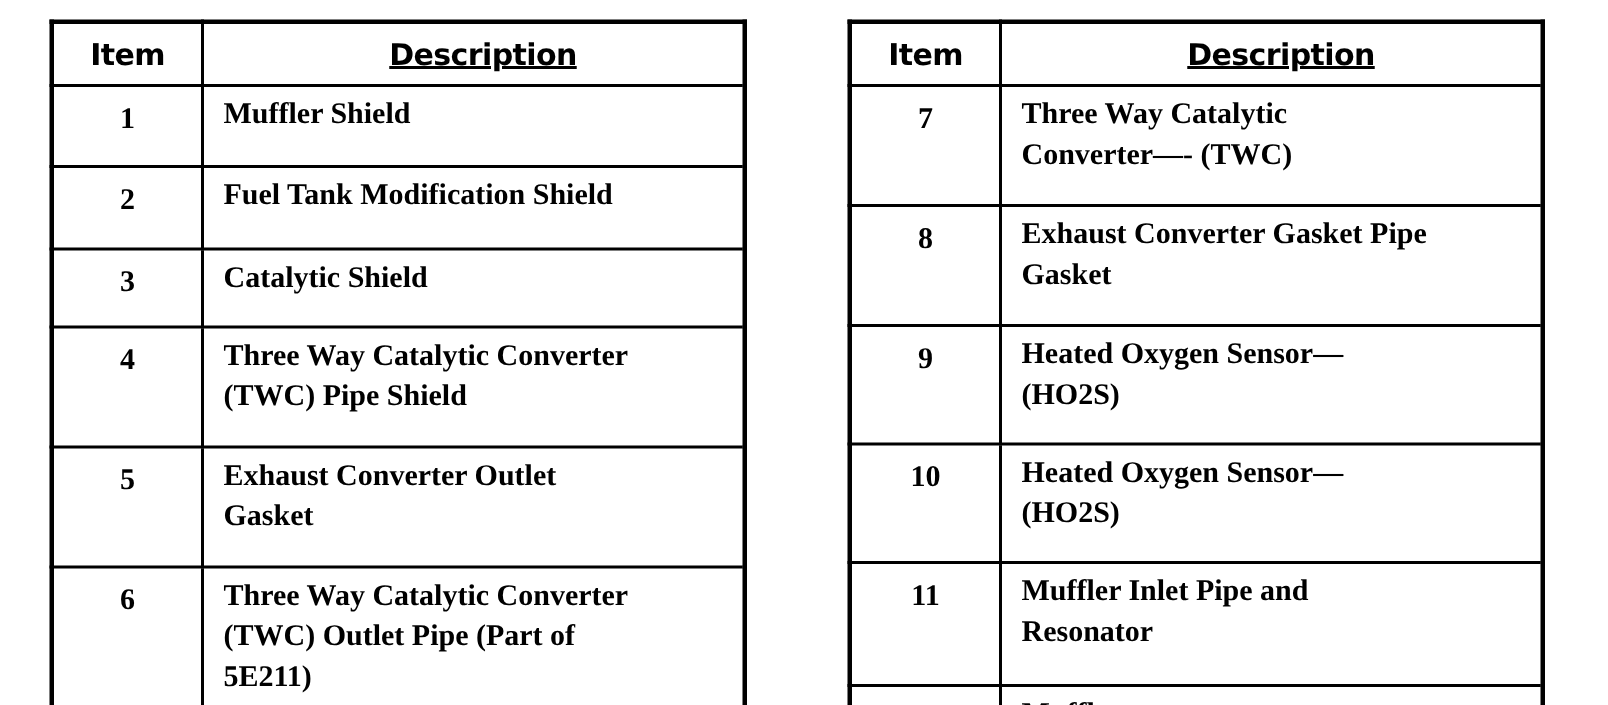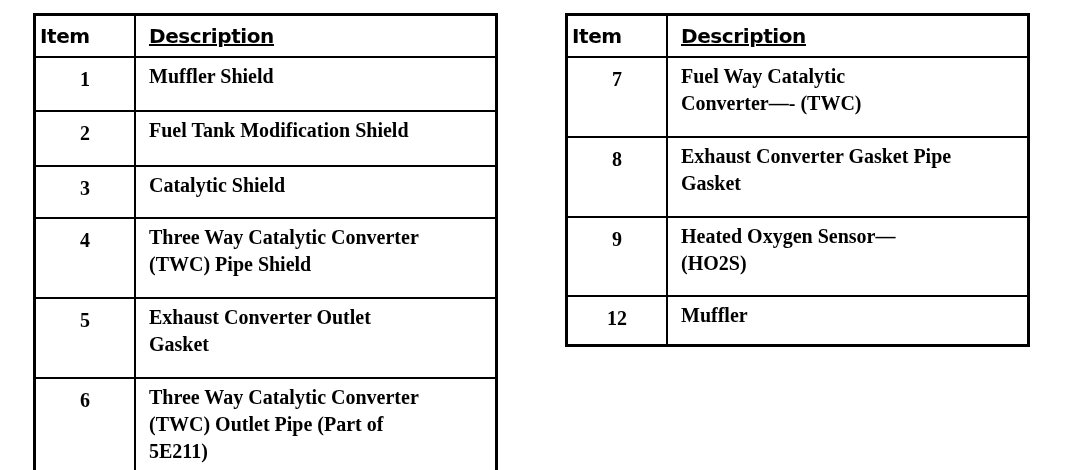--- a/index.html
+++ b/index.html
@@ -54,21 +54,21 @@
   
   .parts-table thead th {
     font-family: "DejaVu Sans", "Liberation Sans", sans-serif;
     font-weight: bold;
     font-size: 20px;
     line-height: 22px;
     letter-spacing: -0.4px;
     color: #000000;
     height: 40px;
     vertical-align: middle;
-    text-align: left;
+    text-align: center;
   }
 
   th.col-item {
     text-align: center;
     padding: 0 4px;
   }
 
   th.col-desc {
     padding-left: 13px;
     text-decoration: underline;
@@ -160,33 +160,43 @@
   <table class="parts-table" id="table-right">
     <thead>
       <tr>
         <th class="col-item">Item</th>
         <th class="col-desc">Description</th>
       </tr>
     </thead>
     <tbody>
       <tr class="s-7">
         <td class="cell-item">7</td>
-        <td class="cell-desc">Fuel Way Catalytic
+        <td class="cell-desc">Three Way Catalytic
 Converter—- (TWC)</td>
       </tr>
       <tr class="s-8">
         <td class="cell-item">8</td>
         <td class="cell-desc">Exhaust Converter Gasket Pipe
 Gasket</td>
       </tr>
       <tr class="s-9">
         <td class="cell-item">9</td>
         <td class="cell-desc">Heated Oxygen Sensor—
 (HO2S)</td>
       </tr>
+      <tr class="s-10">
+        <td class="cell-item">10</td>
+        <td class="cell-desc">Heated Oxygen Sensor—
+(HO2S)</td>
+      </tr>
+      <tr class="s-11">
+        <td class="cell-item">11</td>
+        <td class="cell-desc">Muffler Inlet Pipe and
+Resonator</td>
+      </tr>
       <tr class="s-12">
         <td class="cell-item">12</td>
         <td class="cell-desc">Muffler</td>
       </tr>
     </tbody>
   </table>
 
 </div>
 
 </body></html>

